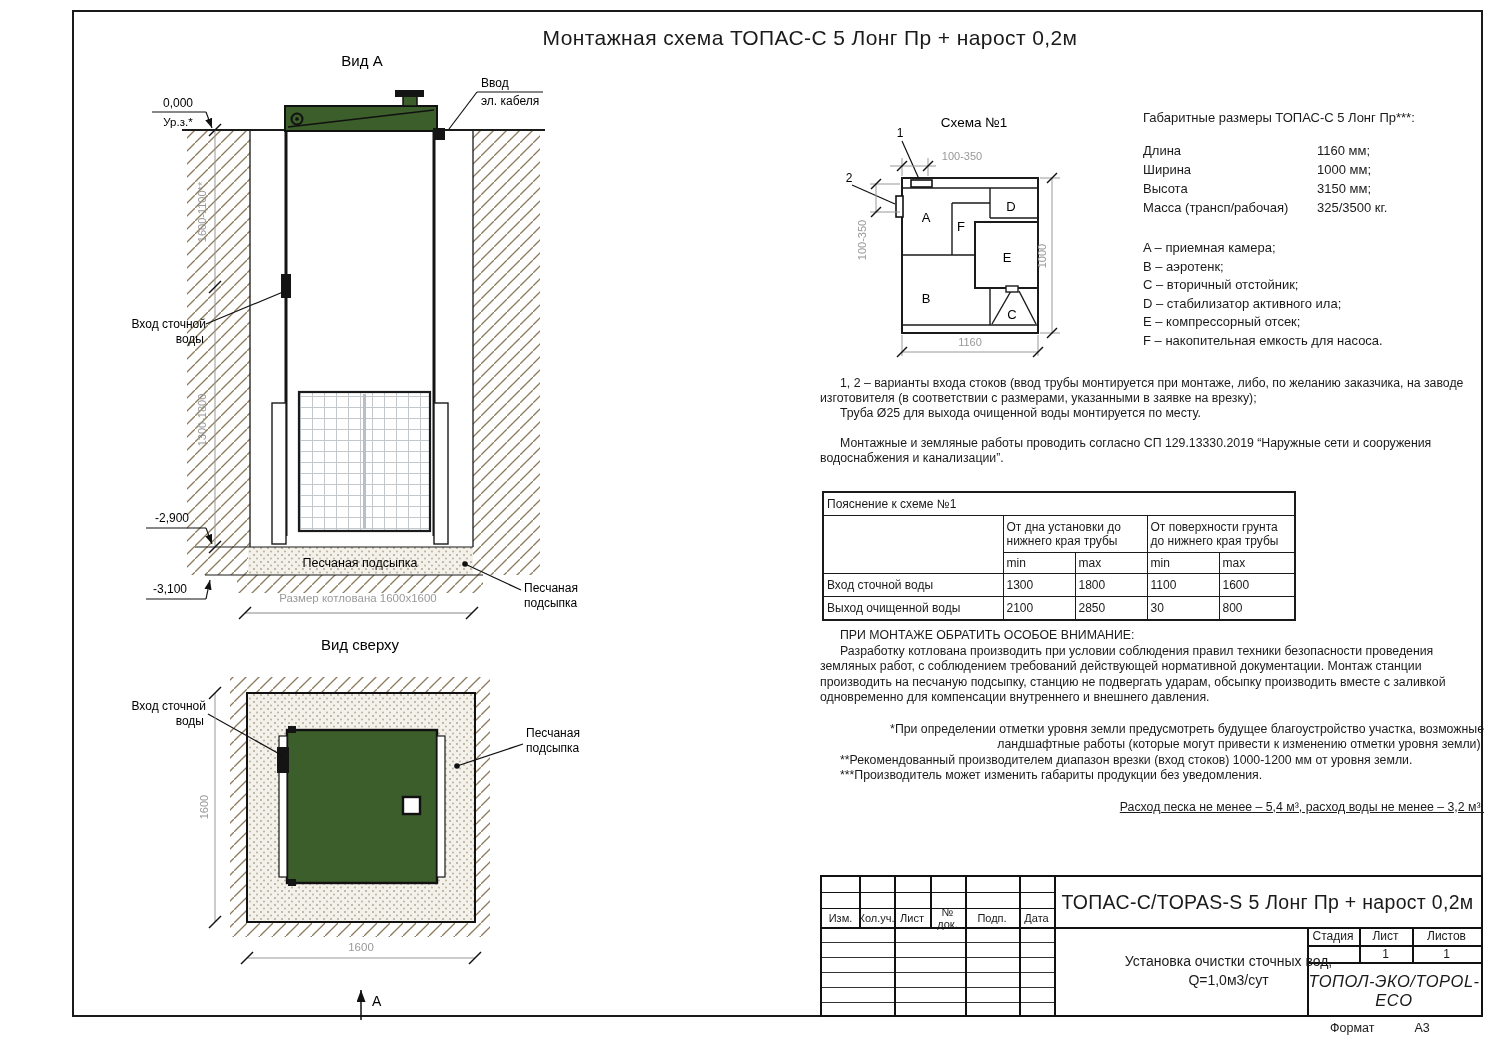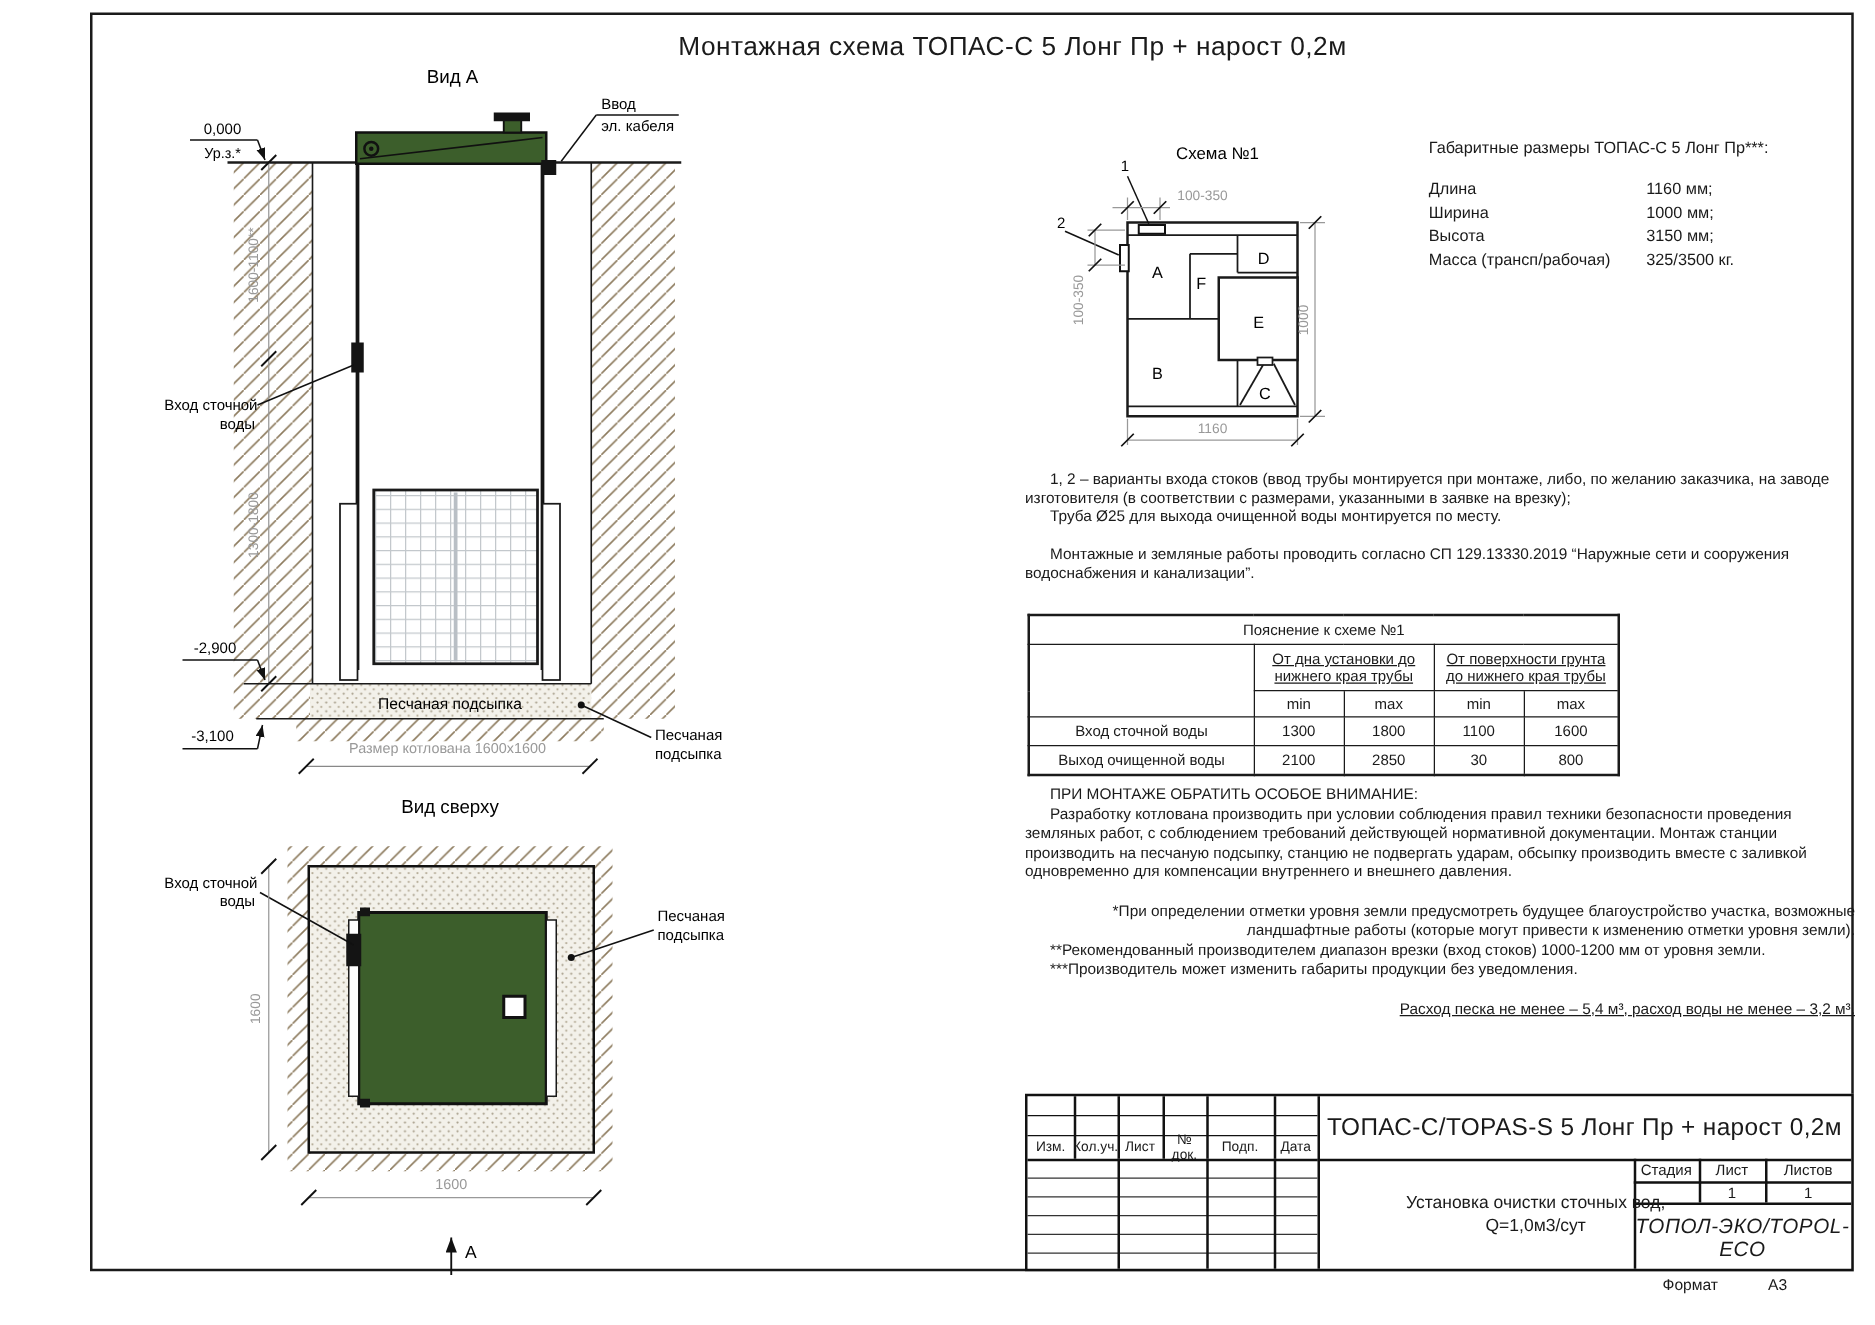--- a/index.html
+++ b/index.html
@@ -17,24 +17,24 @@
   .legend{margin-top:22px;line-height:18.5px;}
   .notes{position:absolute;left:820px;top:376px;width:662px;font-size:12.3px;line-height:15px;}
   .notes p{margin:0;text-indent:20px;}
   .notes .gap{margin-top:15px;}
   .attention{position:absolute;left:820px;top:628px;width:664px;font-size:12.3px;line-height:15.5px;}
   .attention p{margin:0;text-indent:20px;}
   .attention .gap{margin-top:16px;text-align:right;}
   .attention .underl{text-decoration:underline;}
   
   table.explain{position:absolute;left:822px;top:491px;border-collapse:collapse;table-layout:fixed;}
-  table.explain td{border:1.7px solid #1a1a1a;font-size:12px;text-align:center;padding:1px 3px;vertical-align:middle;}
+  table.explain td{border:1.7px solid #1a1a1a;font-size:12px;text-align:left;padding:1px 3px;vertical-align:middle;}
   table.explain{border:2.2px solid #1a1a1a;}
   td.tt{height:20px;}
-  td.grp{height:34px;line-height:14px;text-decoration:underline;}
+  td.grp{height:34px;line-height:14px;}
   td.mm{height:18px;}
   td.dr{height:20px;}
   
   .tblock{position:absolute;left:820px;top:875px;width:663px;height:142px;border:2.2px solid #111;box-sizing:border-box;background:#fff;}
   .tl{position:absolute;background:#111;}
   .tl.thin{background:#333;}
   .tcell{position:absolute;display:flex;align-items:center;justify-content:center;text-align:center;}
   .prod{font-size:19.5px;letter-spacing:.3px;}
   .desc{font-size:14px;line-height:19px;flex-direction:column;padding-left:48px;}
   .hdr{font-size:11px;}
@@ -288,20 +288,28 @@
         <span>1000 мм;</span>
       </div>
     <div class="dims-row">
         <span class="lbl">Высота</span>
         <span>3150 мм;</span>
       </div>
     <div class="dims-row">
         <span class="lbl">Масса (трансп/рабочая)</span>
         <span>325/3500 кг.</span>
       </div>
+    <div class="legend">
+      <div>A – приемная камера;</div>
+      <div>B – аэротенк;</div>
+      <div>C – вторичный отстойник;</div>
+      <div>D – стабилизатор активного ила;</div>
+      <div>E – компрессорный отсек;</div>
+      <div>F – накопительная емкость для насоса.</div>
+    </div>
   </div>
 
   <div class="notes">
     <p>1, 2 – варианты входа  стоков (ввод трубы монтируется при монтаже, либо, по желанию заказчика, на заводе изготовителя (в соответствии с размерами, указанными в заявке на врезку);</p>
     <p>Труба Ø25 для выхода очищенной воды монтируется по месту.</p>
     <p class="gap">Монтажные и земляные работы проводить согласно СП 129.13330.2019 “Наружные сети и сооружения водоснабжения и канализации”.</p>
   </div>
 
   <table class="explain">
     <colgroup>

